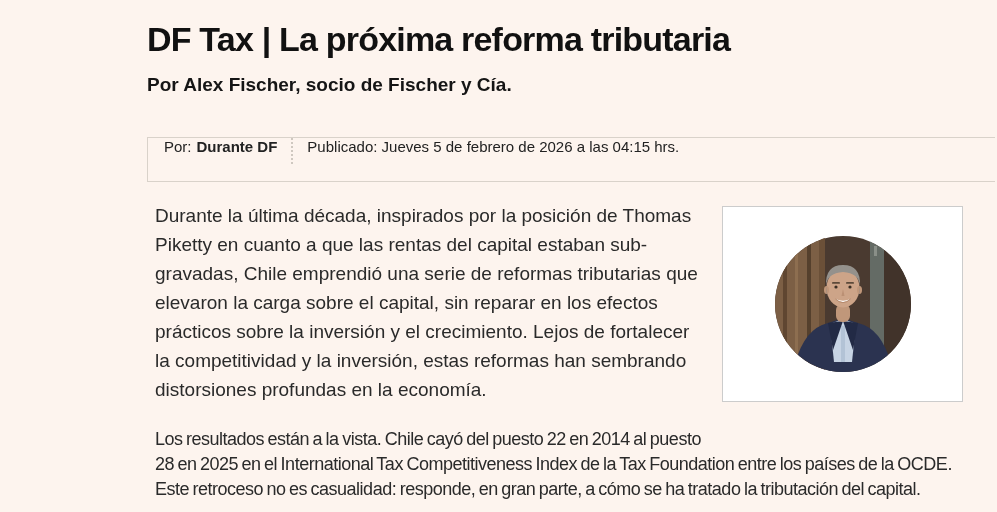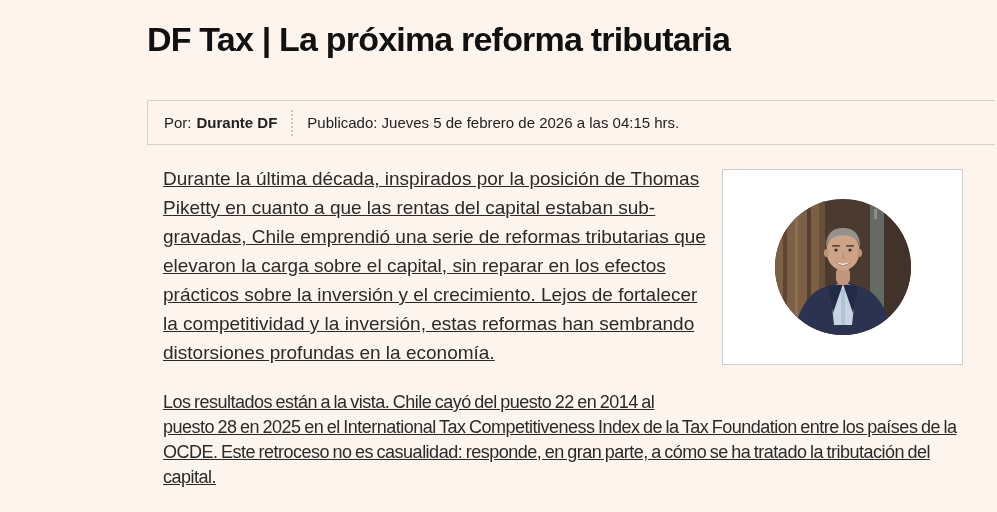--- a/index.html
+++ b/index.html
@@ -31,21 +31,20 @@
     font-weight: 700;
     color: #151515;
   }
   .meta-bar {
     margin-top: 41px;
     margin-right: -32px;
     height: 45px;
     border: 1px solid #d9d2ca;
     border-right: none;
     display: flex;
-    align-items: center;
     gap: 14px;
     padding-left: 16px;
     font-size: 15px;
     color: #222;
   }
   .meta-author { display: flex; gap: 5px; align-items: baseline; }
   .meta-author b { font-weight: 700; }
   .meta-divider {
     width: 0;
     height: 26px;
@@ -61,39 +60,39 @@
     height: 196px;
     background: #ffffff;
     border: 1px solid #cccccc;
     margin: 5px 0 26px 14px;
     display: flex;
     align-items: center;
     justify-content: center;
   }
   .author-photo { width: 136px; height: 136px; display: block; }
   .para {
-    margin: 0 0 23px 16px;
+    margin: 0 0 23px 8px;
     line-height: 29px;
     color: #2a2a2a;
-    text-decoration: underline;
   }
   .para-condensed {
     font-size: 18px;
     line-height: 25px;
     letter-spacing: -0.5px;
     word-spacing: -1px;
   }
 </style>
 </head>
 <body>
 
 <div class="page">
 
   <h1 class="title">DF Tax | La próxima reforma tributaria</h1>
 
+  <div class="byline">Por Alex Fischer, socio de Fischer y Cía.</div>
 
   <div class="meta-bar">
     <span class="meta-author">
       <span>Por:</span>
       <b>Durante DF</b>
     </span>
     <span class="meta-divider"></span>
     <span class="meta-published">Publicado: Jueves 5 de febrero de 2026 a las 04:15 hrs.</span>
   </div>
 

